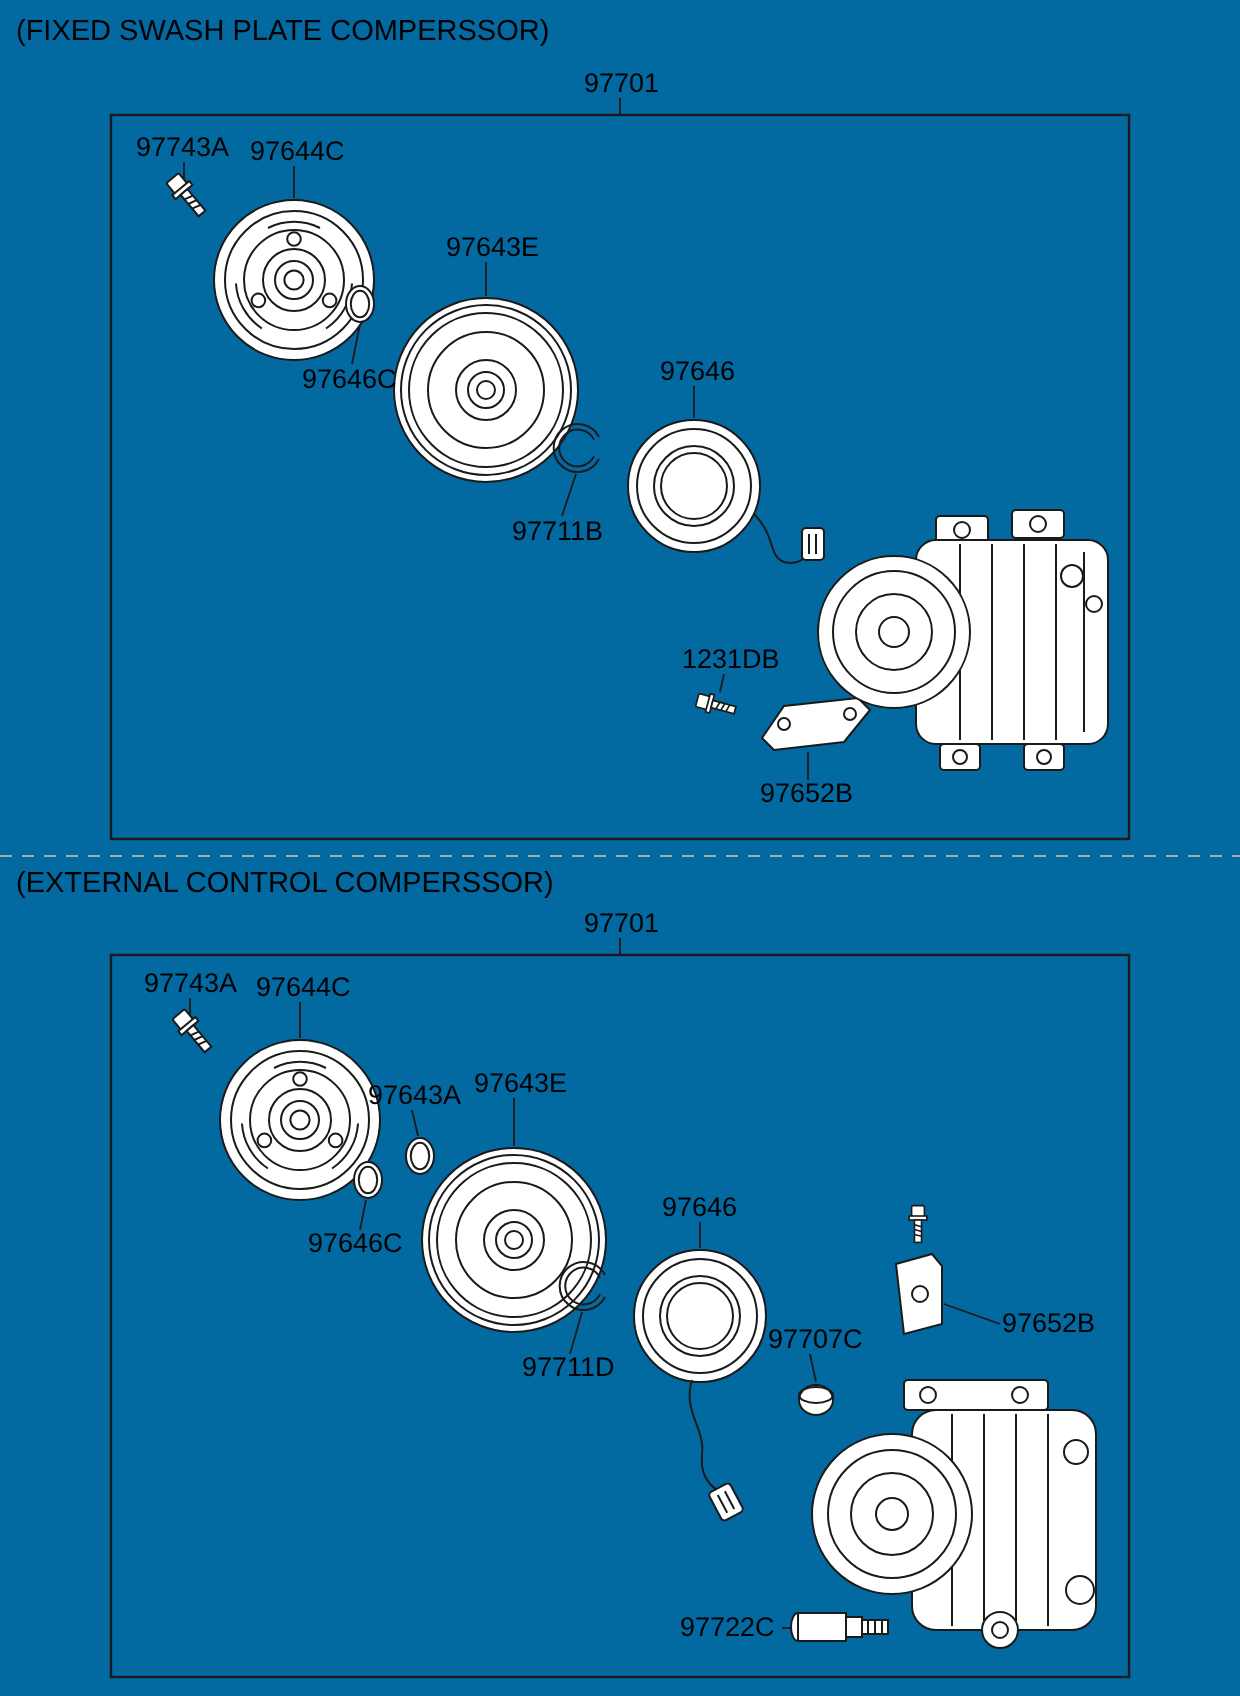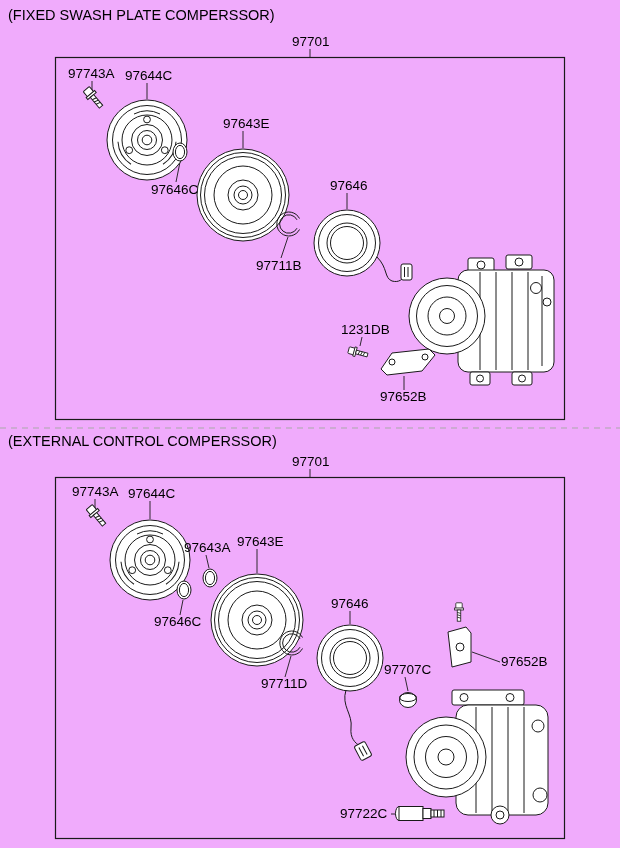--- a/index.html
+++ b/index.html
@@ -1,16 +1,16 @@
 <!DOCTYPE html>
 <html><head>
 <meta charset="utf-8">
 <style>
   html,body{margin:0;padding:0;background:#ffffff;}
-  .page{position:relative;width:620px;height:848px;background:#f0abfc;overflow:hidden;}
+  .page{position:relative;width:620px;height:848px;background:#0369a1;overflow:hidden;}
   svg{display:block;}
   text{font-family:"Liberation Sans", sans-serif;fill:#000;}
   .ttl{font-size:14.5px;}
   .lbl{font-size:13.5px;}
   .box{fill:none;stroke:#1a1a1a;stroke-width:1.2;}
   .ld line{stroke:#1a1a1a;stroke-width:0.9;}
   .sep{stroke:#a9a9a9;stroke-width:1;stroke-dasharray:6 5;}
 </style>
 </head>
 <body>

